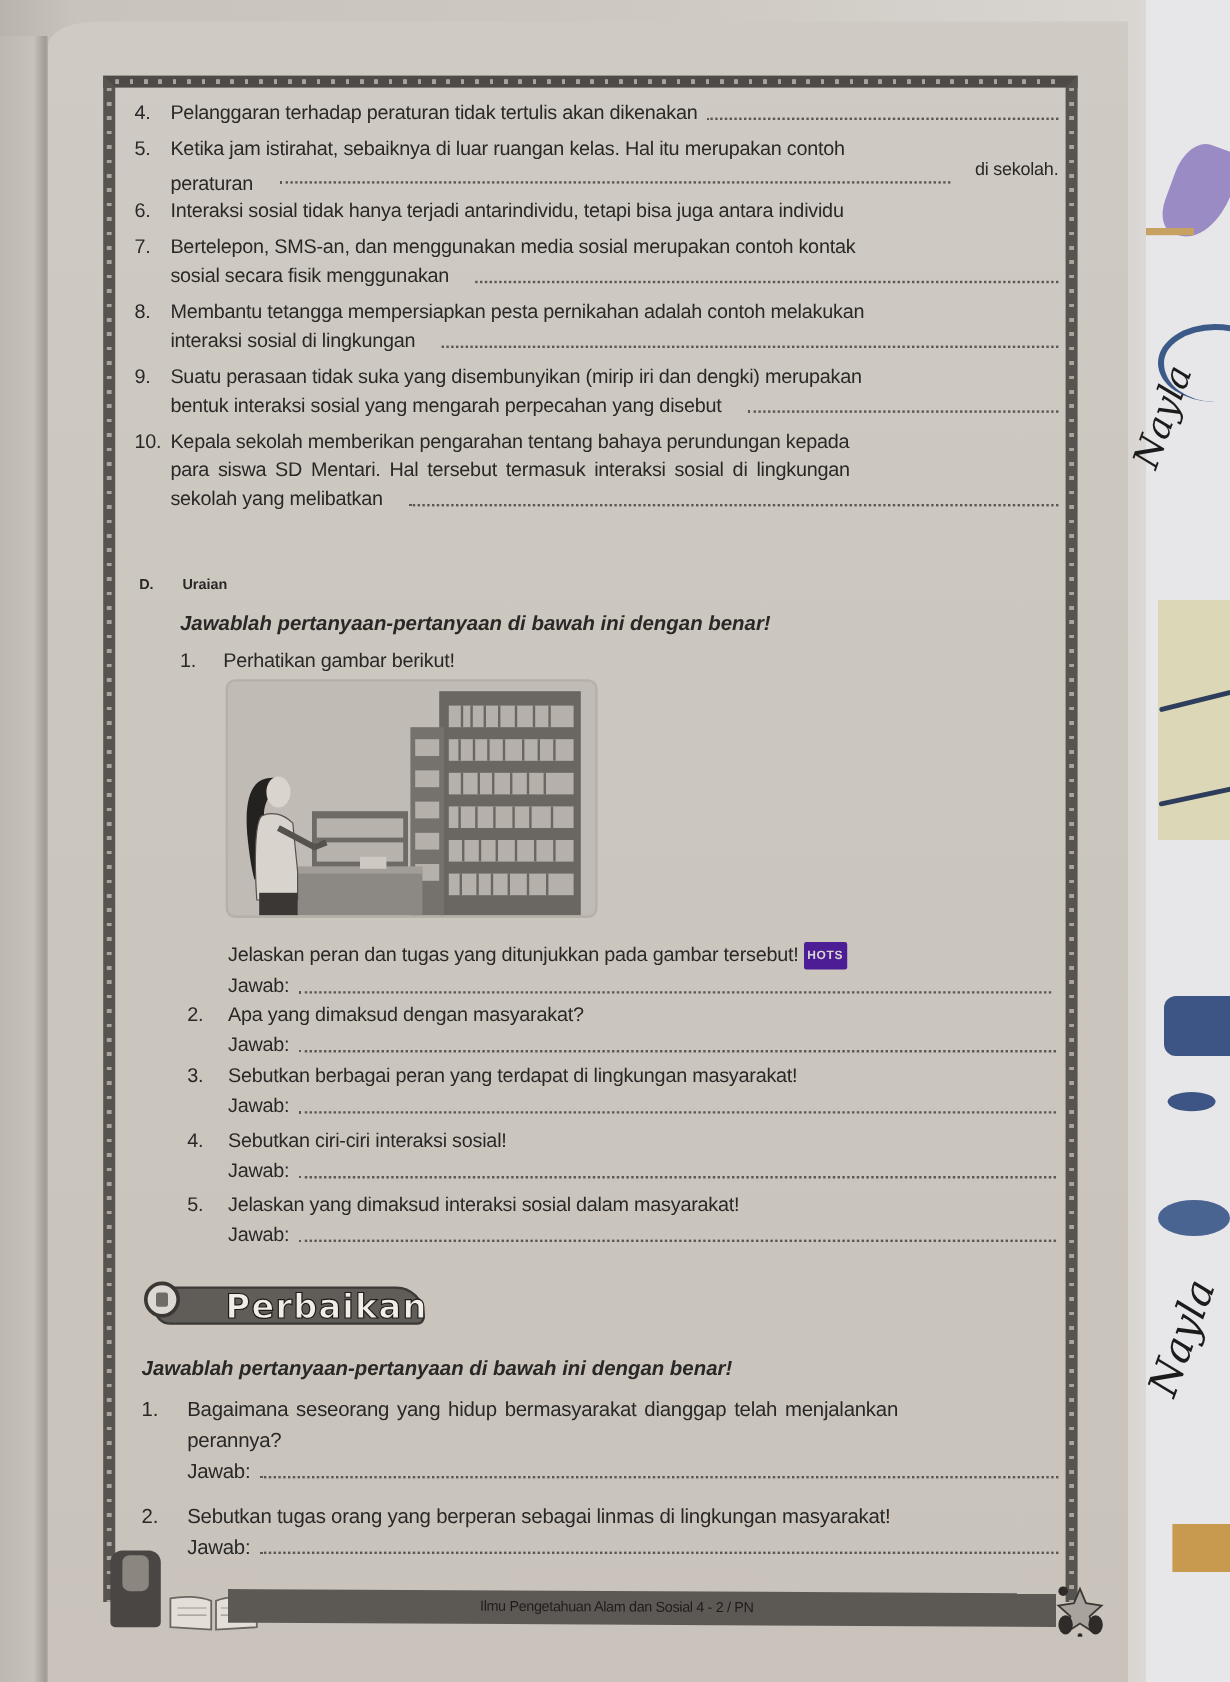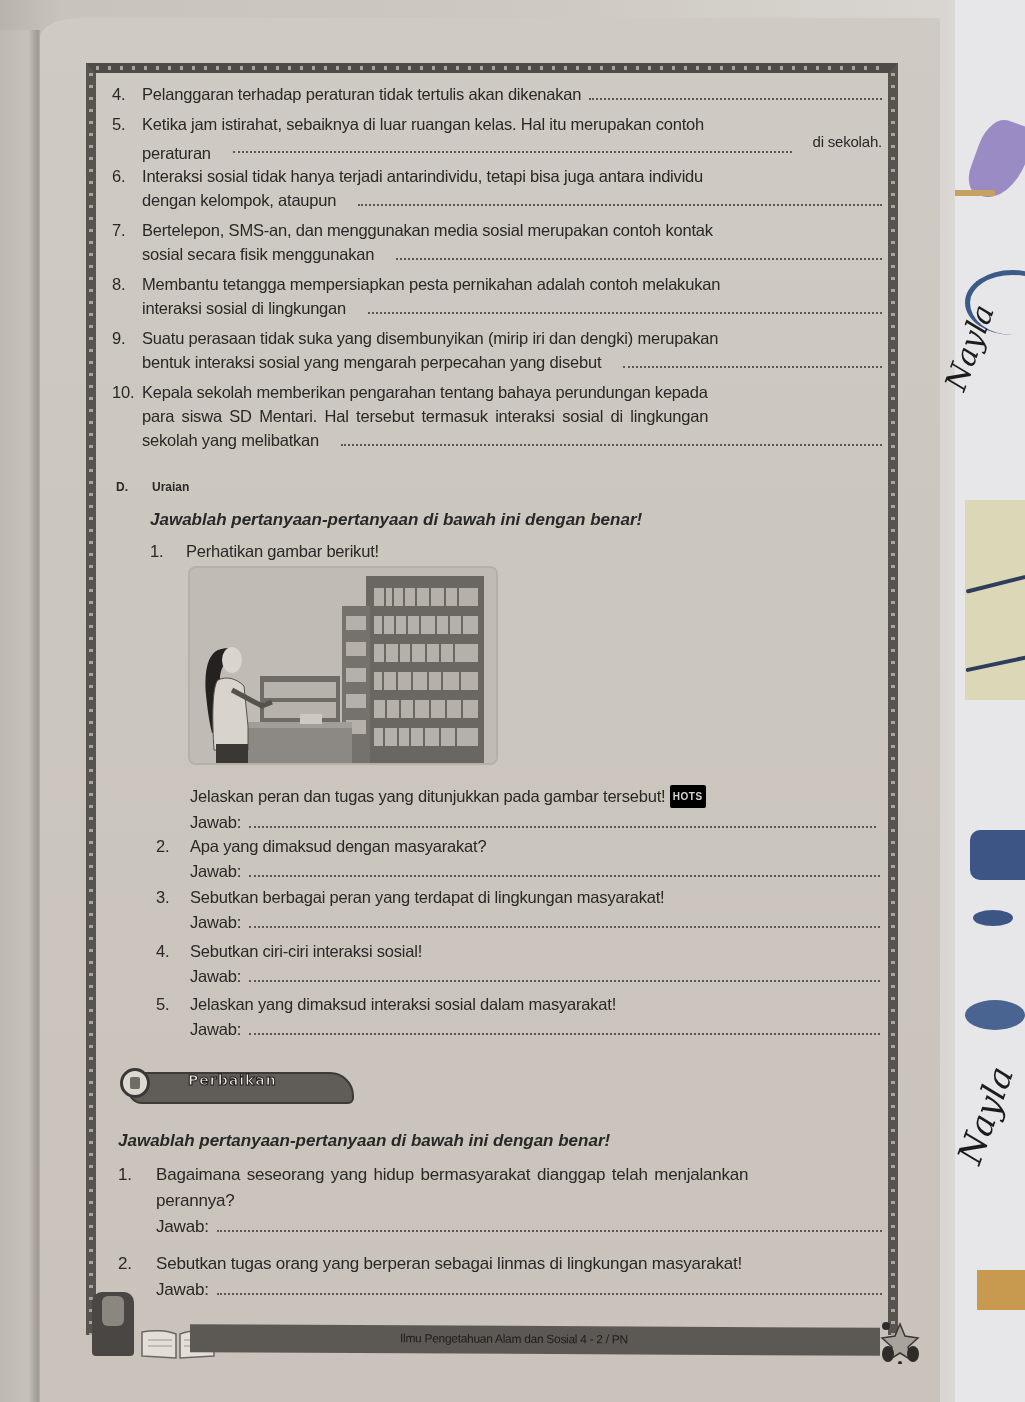--- a/index.html
+++ b/index.html
@@ -51,27 +51,27 @@
   .q .indent { padding-left: 30px; gap: 14px; }
   .dots { flex: 1; border-bottom: 2px dotted #5b5753; margin: 0 0 5px 8px; height: 0; }
   .suffix { margin-left: 6px; }
 
   .section-head { position: absolute; left: 116px; top: 480px; font-size: 12px; font-weight: bold; }
   .section-head .letter { display: inline-block; width: 36px; }
   .instr { font-style: italic; font-weight: bold; font-size: 17px; }
 
   .illus { position: absolute; left: 188px; top: 566px; width: 306px; height: 195px; border: 2px solid #b5b0a8; border-radius: 8px; background: #bfbab3; overflow: hidden; }
 
-  .hots { display: inline-block; background: #000000; color: #d9d6d0; font-size: 10px; font-weight: bold; padding: 1px 3px; letter-spacing: 0.5px; vertical-align: 2px; border-radius: 2px; }
+  .hots { display: inline-block; background: #4c1d95; color: #d9d6d0; font-size: 10px; font-weight: bold; padding: 1px 3px; letter-spacing: 0.5px; vertical-align: 2px; border-radius: 2px; }
 
   .perbaikan { position: absolute; left: 120px; top: 1068px; width: 226px; height: 36px; }
   .perbaikan .pill { position: absolute; left: 8px; top: 4px; width: 222px; height: 28px; background: #605c58; border-radius: 14px 24px 6px 14px; border: 2px solid #3c3936; }
   .perbaikan .circle { position: absolute; left: 0; top: 0; width: 30px; height: 30px; border-radius: 50%; background: #dcd9d3; border: 3px solid #3a3734; box-sizing: border-box; }
   .perbaikan .circle span { position: absolute; left: 7px; top: 6px; width: 10px; height: 12px; background: #6f6b66; border-radius: 2px; }
-  .perbaikan .label { position: absolute; left: 68px; top: 4px; font-size: 14px; font-weight: bold; color: #f1ede6; letter-spacing: 1px; -webkit-text-stroke: 1px #1e1c1a; font-family: "DejaVu Sans", sans-serif; }
+  .perbaikan .label { position: absolute; left: 68px; top: 4px; font-size: 28px; font-weight: bold; color: #f1ede6; letter-spacing: 1px; -webkit-text-stroke: 1px #1e1c1a; font-family: "DejaVu Sans", sans-serif; }
 
   .footer-bar { position: absolute; left: 190px; top: 1326px; width: 690px; height: 28px; background: #5c5955; transform: skewY(0.3deg); }
   .footer-bar span { position: absolute; left: 210px; top: 6px; font-size: 12px; color: #1f1d1b; letter-spacing: -0.3px; }
   .book-icon { position: absolute; left: 140px; top: 1326px; width: 76px; height: 34px; }
   .bag-icon { position: absolute; left: 92px; top: 1292px; width: 42px; height: 64px; background: #4a4643; border-radius: 10px 10px 4px 4px; }
   .bag-icon::after { content: ""; position: absolute; left: 10px; top: 4px; width: 22px; height: 30px; background: #8b8680; border-radius: 6px; }
   .star-icon { position: absolute; left: 880px; top: 1320px; width: 40px; height: 44px; }
   .sig { position: absolute; font-family: "DejaVu Serif", serif; font-style: italic; font-size: 30px; color: #1b1b1b; transform: rotate(-70deg); transform-origin: center; }
 </style>
 </head>
@@ -118,24 +118,20 @@
         <span style="position:relative;top:6px;">peraturan</span>
         <span class="dots"></span>
         <span class="suffix" style="position:relative;top:-6px;font-size:15px;">di sekolah.</span>
       </div>
   </div>
 
   <div class="q" style="margin-top:8px;">
     <div class="row">
         <span class="num">6.</span>
         <span>Interaksi sosial tidak hanya terjadi antarindividu, tetapi bisa juga antara individu</span>
-      </div>
-    <div class="row indent" style="margin-top:3px;">
-        <span>dengan kelompok, ataupun</span>
-        <span class="dots"></span>
       </div>
   </div>
 
   <div class="q" style="margin-top:9px;">
     <div class="row">
         <span class="num">7.</span>
         <span>Bertelepon, SMS-an, dan menggunakan media sosial merupakan contoh kontak</span>
       </div>
     <div class="row indent" style="margin-top:3px;">
         <span>sosial secara fisik menggunakan</span>

